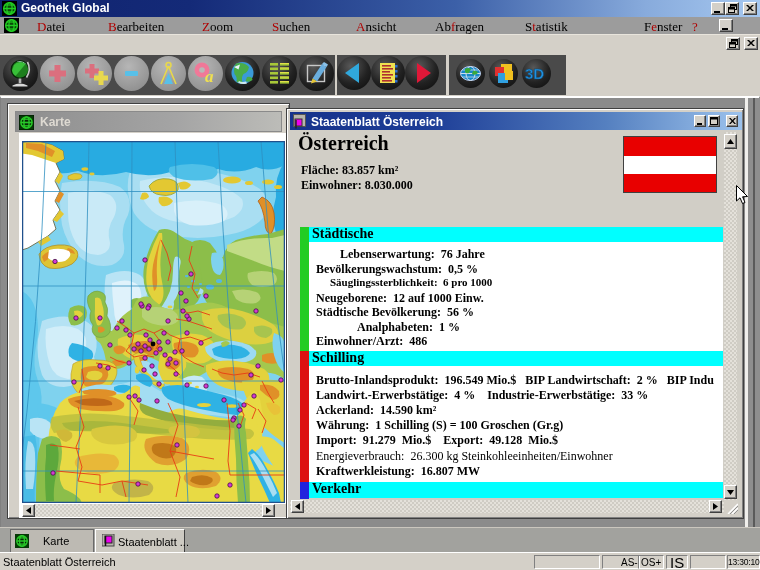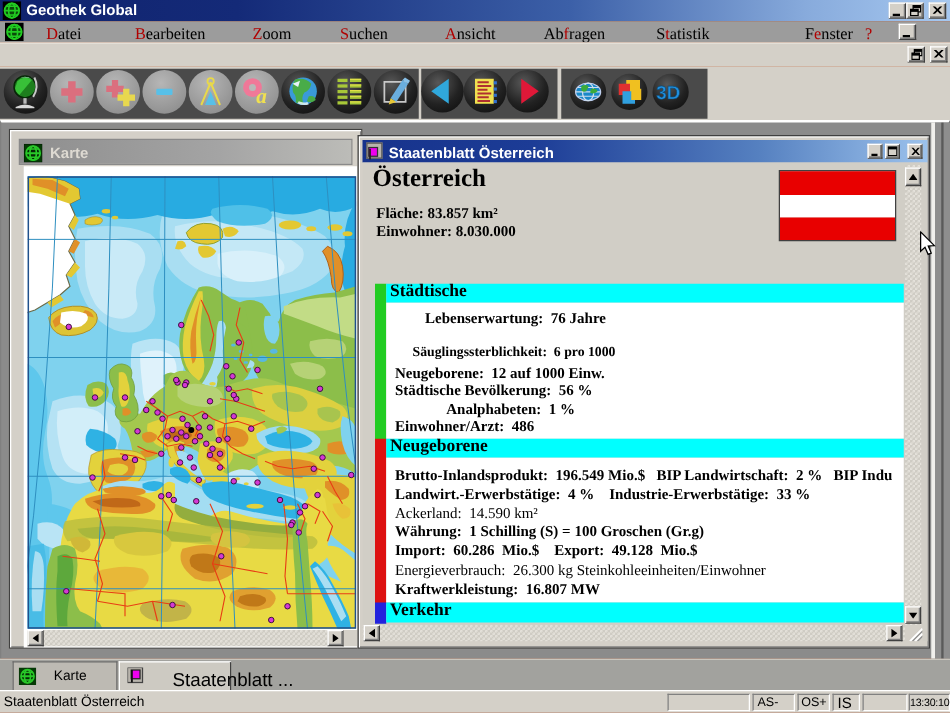--- a/index.html
+++ b/index.html
@@ -672,35 +672,36 @@
       <div class="abs" style="left:13px;top:242px;width:9px;height:132px;background:#dd1111;"></div>
       <div class="abs" style="left:13px;top:373px;width:9px;height:17px;background:#2222dd;"></div>
 
       <div class="abs" style="left:22px;top:133px;width:414px;height:109px;background:#fff;"></div>
       <div class="abs" style="left:22px;top:257px;width:414px;height:116px;background:#fff;"></div>
 
       <div class="abs" style="left:22px;top:118px;width:414px;height:15px;background:#00ffff;"></div>
       <div class="abs" style="left:22px;top:242px;width:414px;height:15px;background:#00ffff;"></div>
       <div class="abs" style="left:22px;top:373px;width:414px;height:16px;background:#00ffff;"></div>
       <div class="abs serif" style="left:25px;top:117px;font-weight:bold;font-size:14px;">Städtische</div>
-      <div class="abs serif" style="left:25px;top:241px;font-weight:bold;font-size:14px;">Neugeborene</div>
+      <div class="abs serif" style="left:25px;top:241px;font-weight:bold;font-size:14px;">Schilling</div>
       <div class="abs serif" style="left:25px;top:372px;font-weight:bold;font-size:14px;">Verkehr</div>
 
       <div class="abs serif" style="left:29px;top:138px;font-weight:bold;font-size:12px;margin-left:24px;">Lebenserwartung:&nbsp; 76 Jahre</div>
+      <div class="abs serif" style="left:29px;top:152.5px;font-weight:bold;font-size:12px;">Bevölkerungswachstum:&nbsp; 0,5 %</div>
       <div class="abs serif" style="left:43px;top:167px;font-weight:bold;font-size:11px;">Säuglingssterblichkeit:&nbsp; 6 pro 1000</div>
       <div class="abs serif" style="left:29px;top:181.5px;font-weight:bold;font-size:12px;">Neugeborene:&nbsp; 12 auf 1000 Einw.</div>
       <div class="abs serif" style="left:29px;top:196px;font-weight:bold;font-size:12px;">Städtische Bevölkerung:&nbsp; 56 %</div>
       <div class="abs serif" style="left:29px;top:210.5px;font-weight:bold;font-size:12px;margin-left:41px;">Analphabeten:&nbsp; 1 %</div>
       <div class="abs serif" style="left:29px;top:225px;font-weight:bold;font-size:12px;">Einwohner/Arzt:&nbsp; 486</div>
 
       <div class="abs serif" style="left:29px;top:264px;font-weight:bold;font-size:12px;white-space:pre;">Brutto-Inlandsprodukt:  196.549 Mio.$   BIP Landwirtschaft:  2 %   BIP Indu</div>
       <div class="abs serif" style="left:29px;top:279px;font-weight:bold;font-size:12px;white-space:pre;">Landwirt.-Erwerbstätige:  4 %    Industrie-Erwerbstätige:  33 %</div>
-      <div class="abs serif" style="left:29px;top:294px;font-weight:normal;font-size:12px;">Ackerland:&nbsp; 14.590 km²</div>
+      <div class="abs serif" style="left:29px;top:294px;font-weight:bold;font-size:12px;">Ackerland:&nbsp; 14.590 km²</div>
       <div class="abs serif" style="left:29px;top:309px;font-weight:bold;font-size:12px;">Währung:&nbsp; 1 Schilling (S) = 100 Groschen (Gr.g)</div>
-      <div class="abs serif" style="left:29px;top:324px;font-weight:bold;font-size:12px;white-space:pre;">Import:  60.286  Mio.$    Export:  49.128  Mio.$</div>
+      <div class="abs serif" style="left:29px;top:324px;font-weight:bold;font-size:12px;white-space:pre;">Import:  91.279  Mio.$    Export:  49.128  Mio.$</div>
       <div class="abs serif" style="left:29px;top:340px;font-weight:normal;font-size:12px;">Energieverbrauch:&nbsp; 26.300 kg Steinkohleeinheiten/Einwohner</div>
       <div class="abs serif" style="left:29px;top:355px;font-weight:bold;font-size:12px;">Kraftwerkleistung:&nbsp; 16.807 MW</div>
 
       <div class="abs sbtrack" style="left:437px;top:23px;width:13px;height:368px;"></div>
       <div class="abs sbbtn" style="left:437px;top:25px;width:13px;height:15px;">
           <svg width="7" height="5" viewBox="0 0 7 5">
             <path d="M0 5 L3.5 0 L7 5 Z" fill="#000"></path>
           </svg>
         </div>
       <div class="abs sbbtn" style="left:437px;top:376px;width:13px;height:14px;">
@@ -748,30 +749,30 @@
           <line x1="2.8" y1="10.8" x2="12.2" y2="10.8" stroke="#28c828" stroke-width="1.3"></line>
         </svg>
       <div class="abs" style="left:32px;top:5px;font-size:11px;color:#000;">Karte</div>
     </div>
     <div class="abs" style="left:95px;top:1px;width:90px;height:24px;background:#cdcac2;border-top:1px solid #fff;border-left:1px solid #fff;border-right:1px solid #404040;">
       <svg class="abs" style="left:6px;top:4px;" width="14" height="14" viewBox="0 0 14 14">
           <rect x="0" y="0" width="12" height="12" fill="#b8b4ac" stroke="#444" stroke-width="1"></rect>
           <rect x="3" y="2" width="7" height="7" fill="#ee00ee" stroke="#222" stroke-width="1"></rect>
           <line x1="3.5" y1="2" x2="3.5" y2="12" stroke="#111" stroke-width="1.5"></line>
         </svg>
-      <div class="abs" style="left:22px;top:6px;font-size:15px;color:#000;white-space:pre;margin-left:20px;">Staatenblatt ...</div>
+      <div class="abs" style="left:22px;top:6px;font-size:11px;color:#000;white-space:pre;">Staatenblatt ...</div>
     </div>
   </div>
 
   <div id="statusbar" class="abs">
     <div class="abs" style="left:3px;top:3px;">Staatenblatt Österreich</div>
     <div class="abs sunken" style="left:534px;top:2px;width:66px;height:14px;"></div>
-    <div class="abs sunken" style="left:602px;top:2px;width:34px;height:14px;padding:0 3px;font-size:10px;line-height:13px;">AS-</div>
+    <div class="abs sunken" style="left:602px;top:2px;width:34px;height:14px;padding:0 18px;font-size:10px;line-height:13px;">AS-</div>
     <div class="abs sunken" style="left:638px;top:2px;width:26px;height:14px;padding:0 2px;font-size:10px;line-height:13px;">OS+</div>
-    <div class="abs sunken" style="left:666px;top:2px;width:22px;height:14px;padding:0 3px;font-size:12px;line-height:13px;">IS</div>
+    <div class="abs sunken" style="left:666px;top:2px;width:22px;height:14px;padding:0 3px;font-size:15px;line-height:13px;">IS</div>
     <div class="abs sunken" style="left:690px;top:2px;width:36px;height:14px;"></div>
     <div class="abs sunken" style="left:727px;top:2px;width:33px;height:14px;font-size:8.5px;letter-spacing:-0.2px;text-align:center;line-height:13px;">13:30:10</div>
   </div>
 
   <svg class="abs" style="left:736px;top:185px;z-index:99;" width="13" height="21" viewBox="0 0 13 21">
       <path d="M0.5 0.5 L0.5 16 L4 12.8 L6.5 18.5 L9 17.5 L6.6 11.8 L11.5 11.5 Z" fill="#fff" stroke="#000" stroke-width="1"></path>
     </svg>
 </div>
 
 </body></html>

